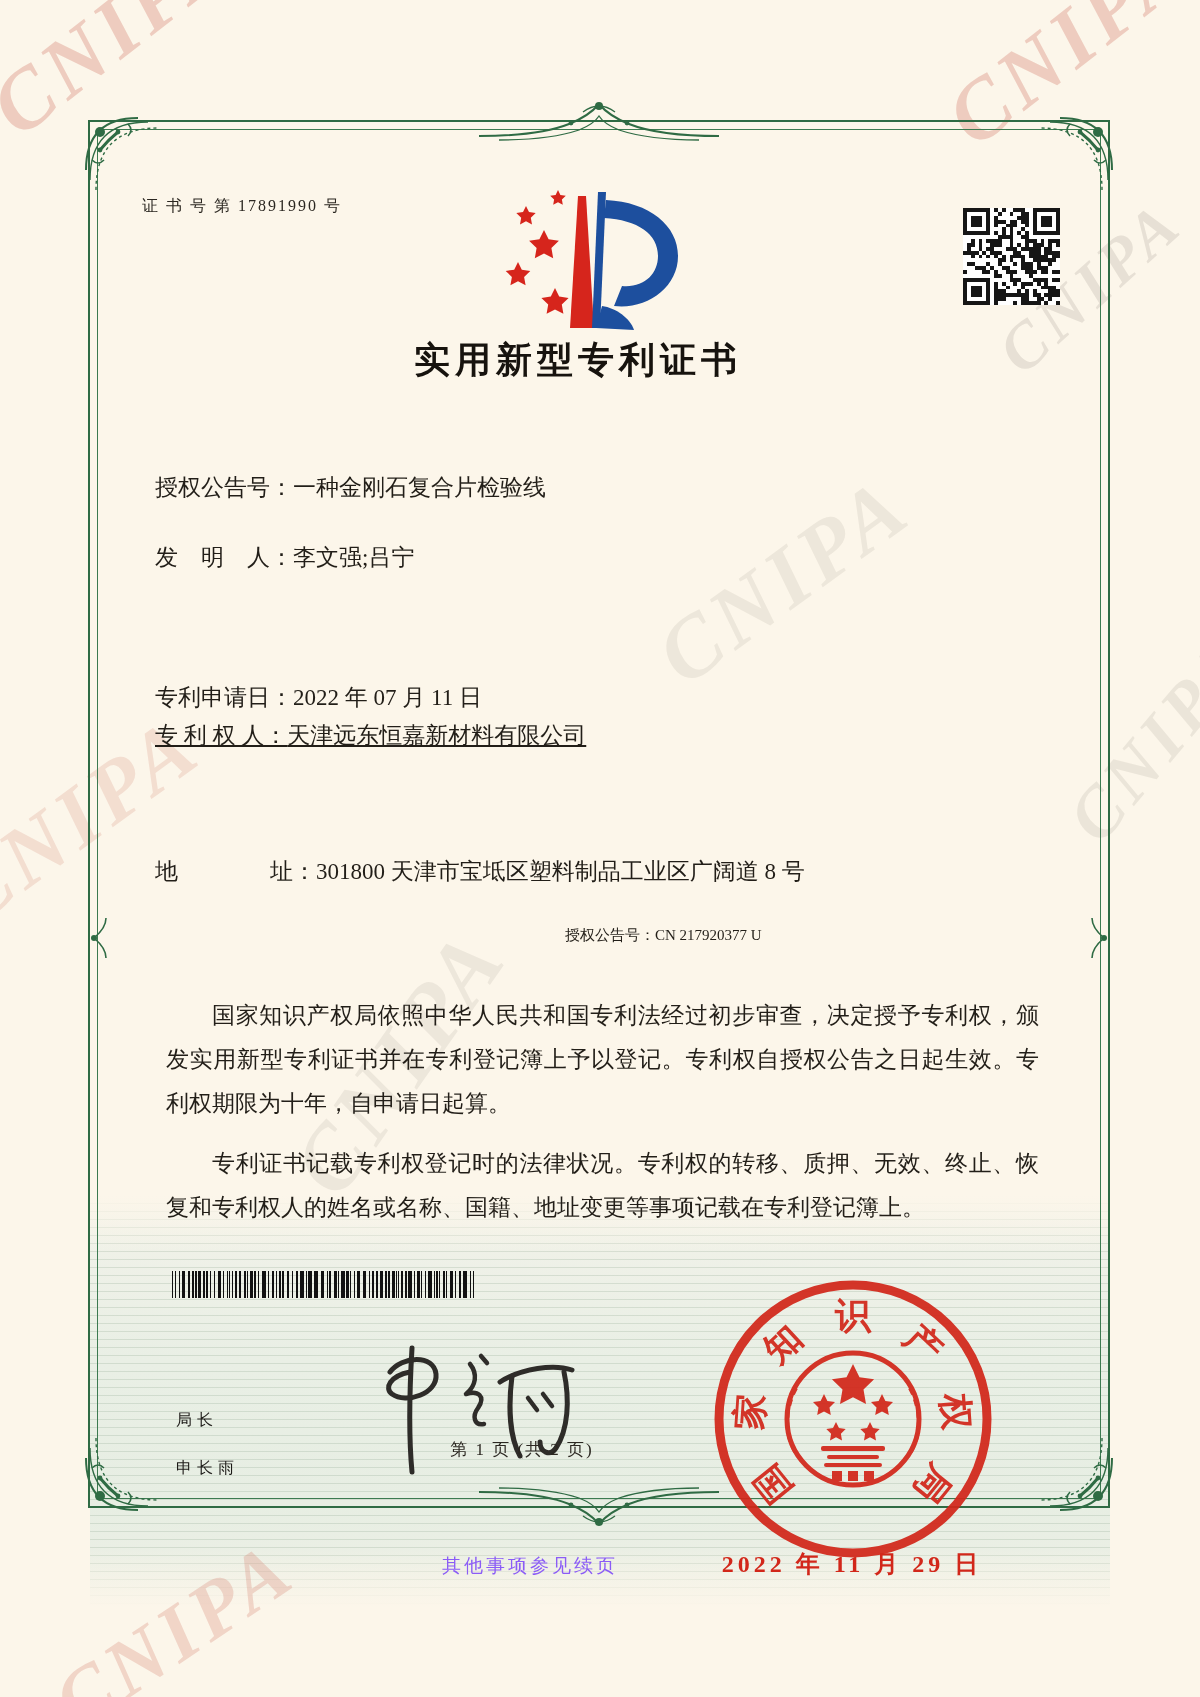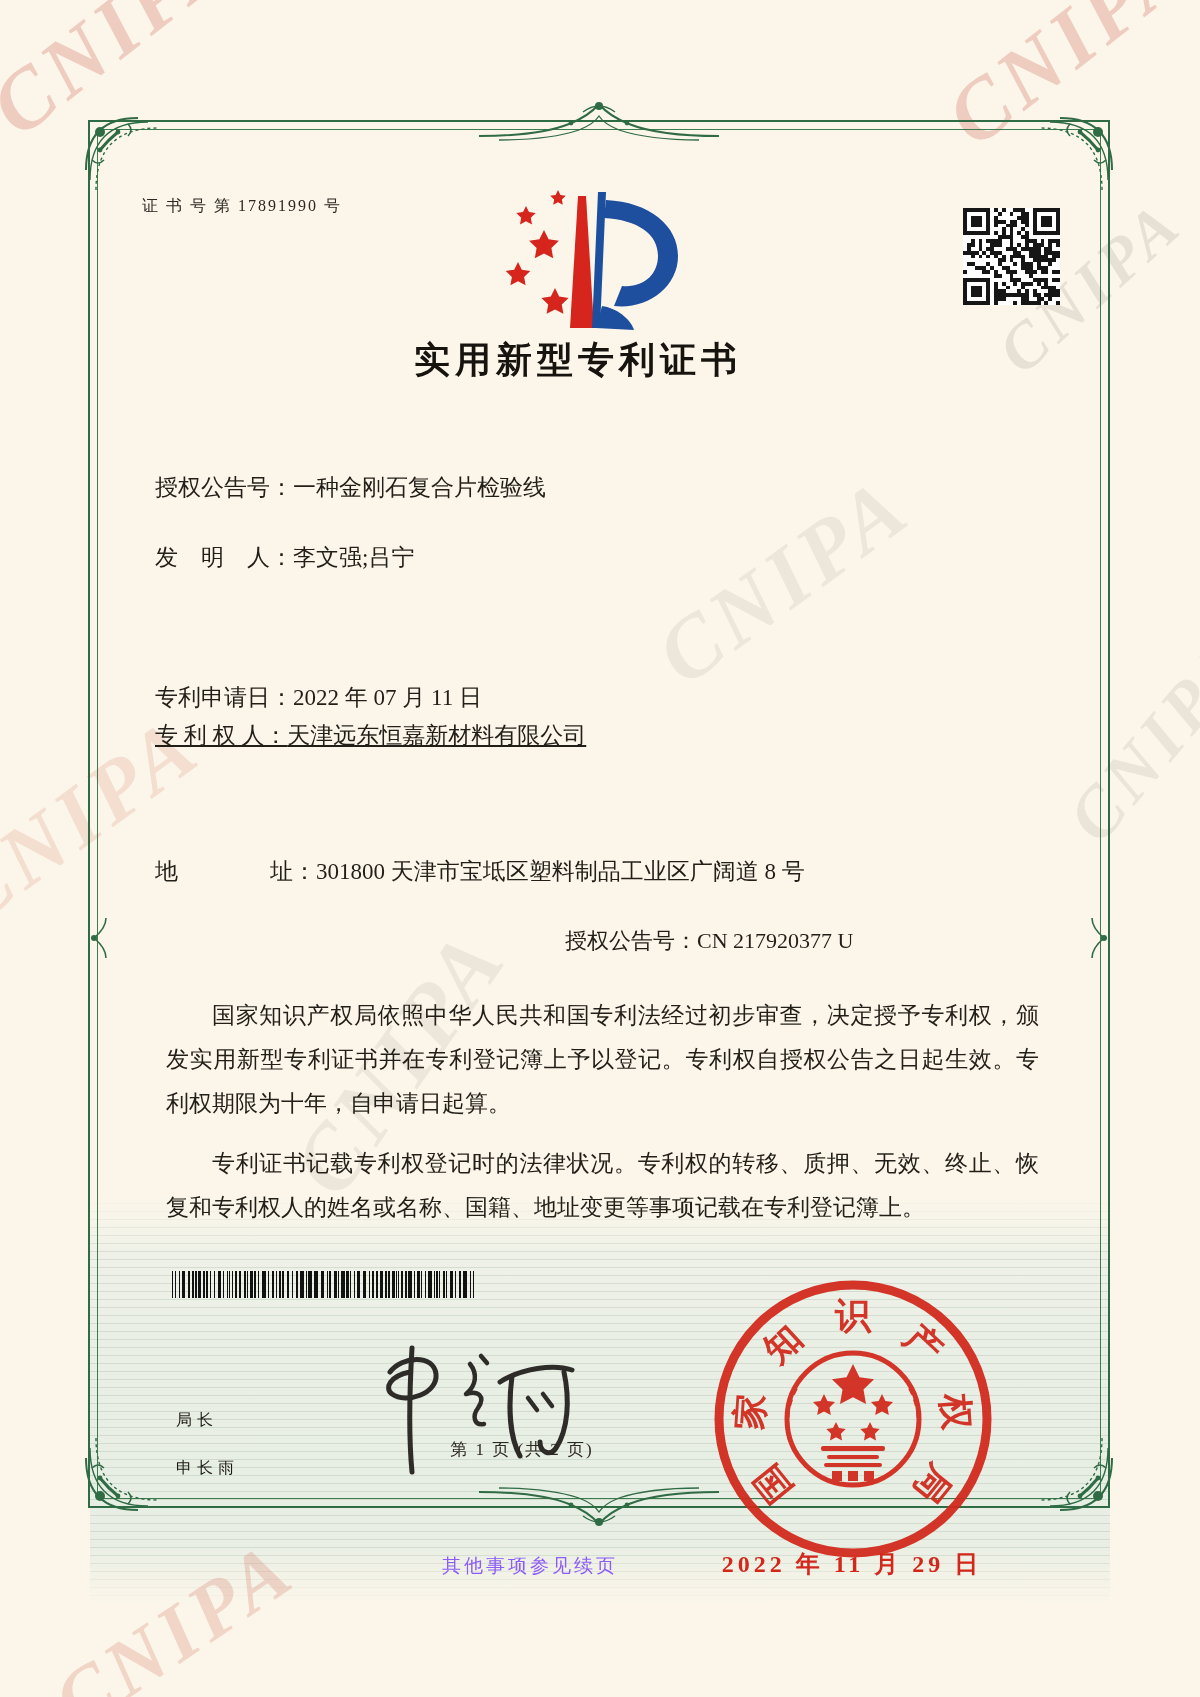--- a/index.html
+++ b/index.html
@@ -54,21 +54,21 @@
   .logo{position:absolute;left:482px;top:178px;width:200px;height:158px;}
   .qr{position:absolute;left:963px;top:208px;width:97px;height:97px;background:#fff;}
   .title{
     position:absolute;left:578px;top:336px;transform:translateX(-50%);
     font-size:36px;font-weight:700;letter-spacing:5px;white-space:nowrap;color:#17130e;
   }
   
   .field{position:absolute;left:155px;font-size:23px;white-space:nowrap;color:#221e18;}
   .f0{top:472px;} .f1{top:542px;} .f2{top:612px;} .f3{top:682px;}
   .f4{top:720px;text-decoration:underline;} .f5{top:856px;} .f6{top:926px;}
-  .f6b{position:absolute;left:565px;top:926px;font-size:22px;white-space:nowrap;color:#221e18;}
+  .f6b{position:absolute;left:565px;top:926px;font-size:15px;white-space:nowrap;color:#221e18;}
   
   .body-text{
     position:absolute;left:150px;top:978px;width:905px;
     font-size:23px;line-height:44px;text-align:justify;color:#221e18;
   }
   .body-text p{margin:16px;text-indent:2em;}
   
   .barcode{position:absolute;left:172px;top:1271px;width:306px;height:27px;}
   
   .director{position:absolute;left:176px;top:1396px;font-family:Liberation Sans, sans-serif;

